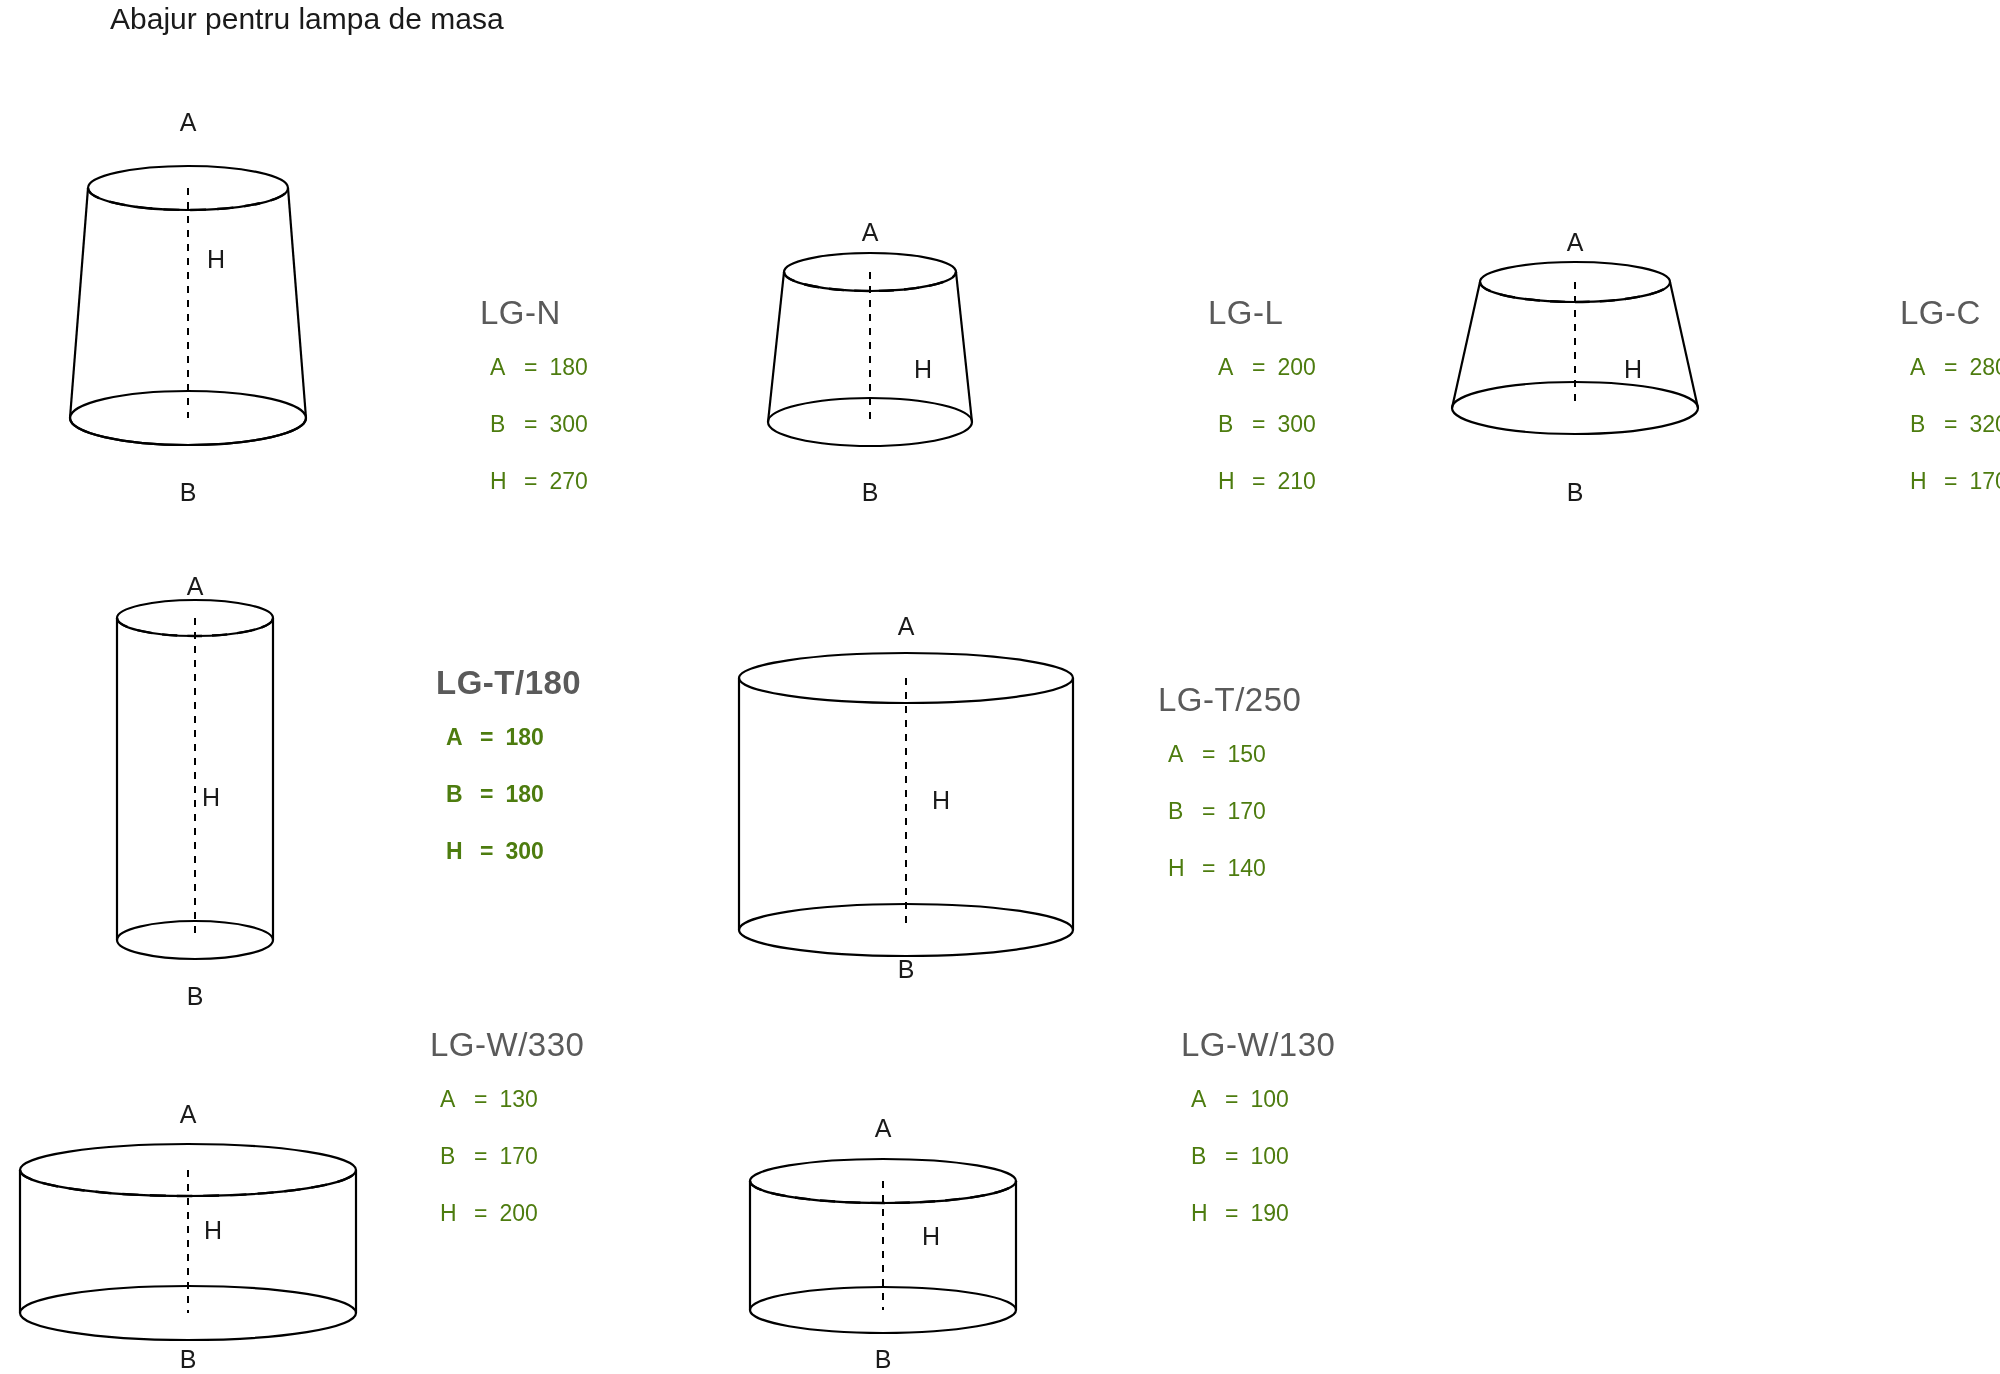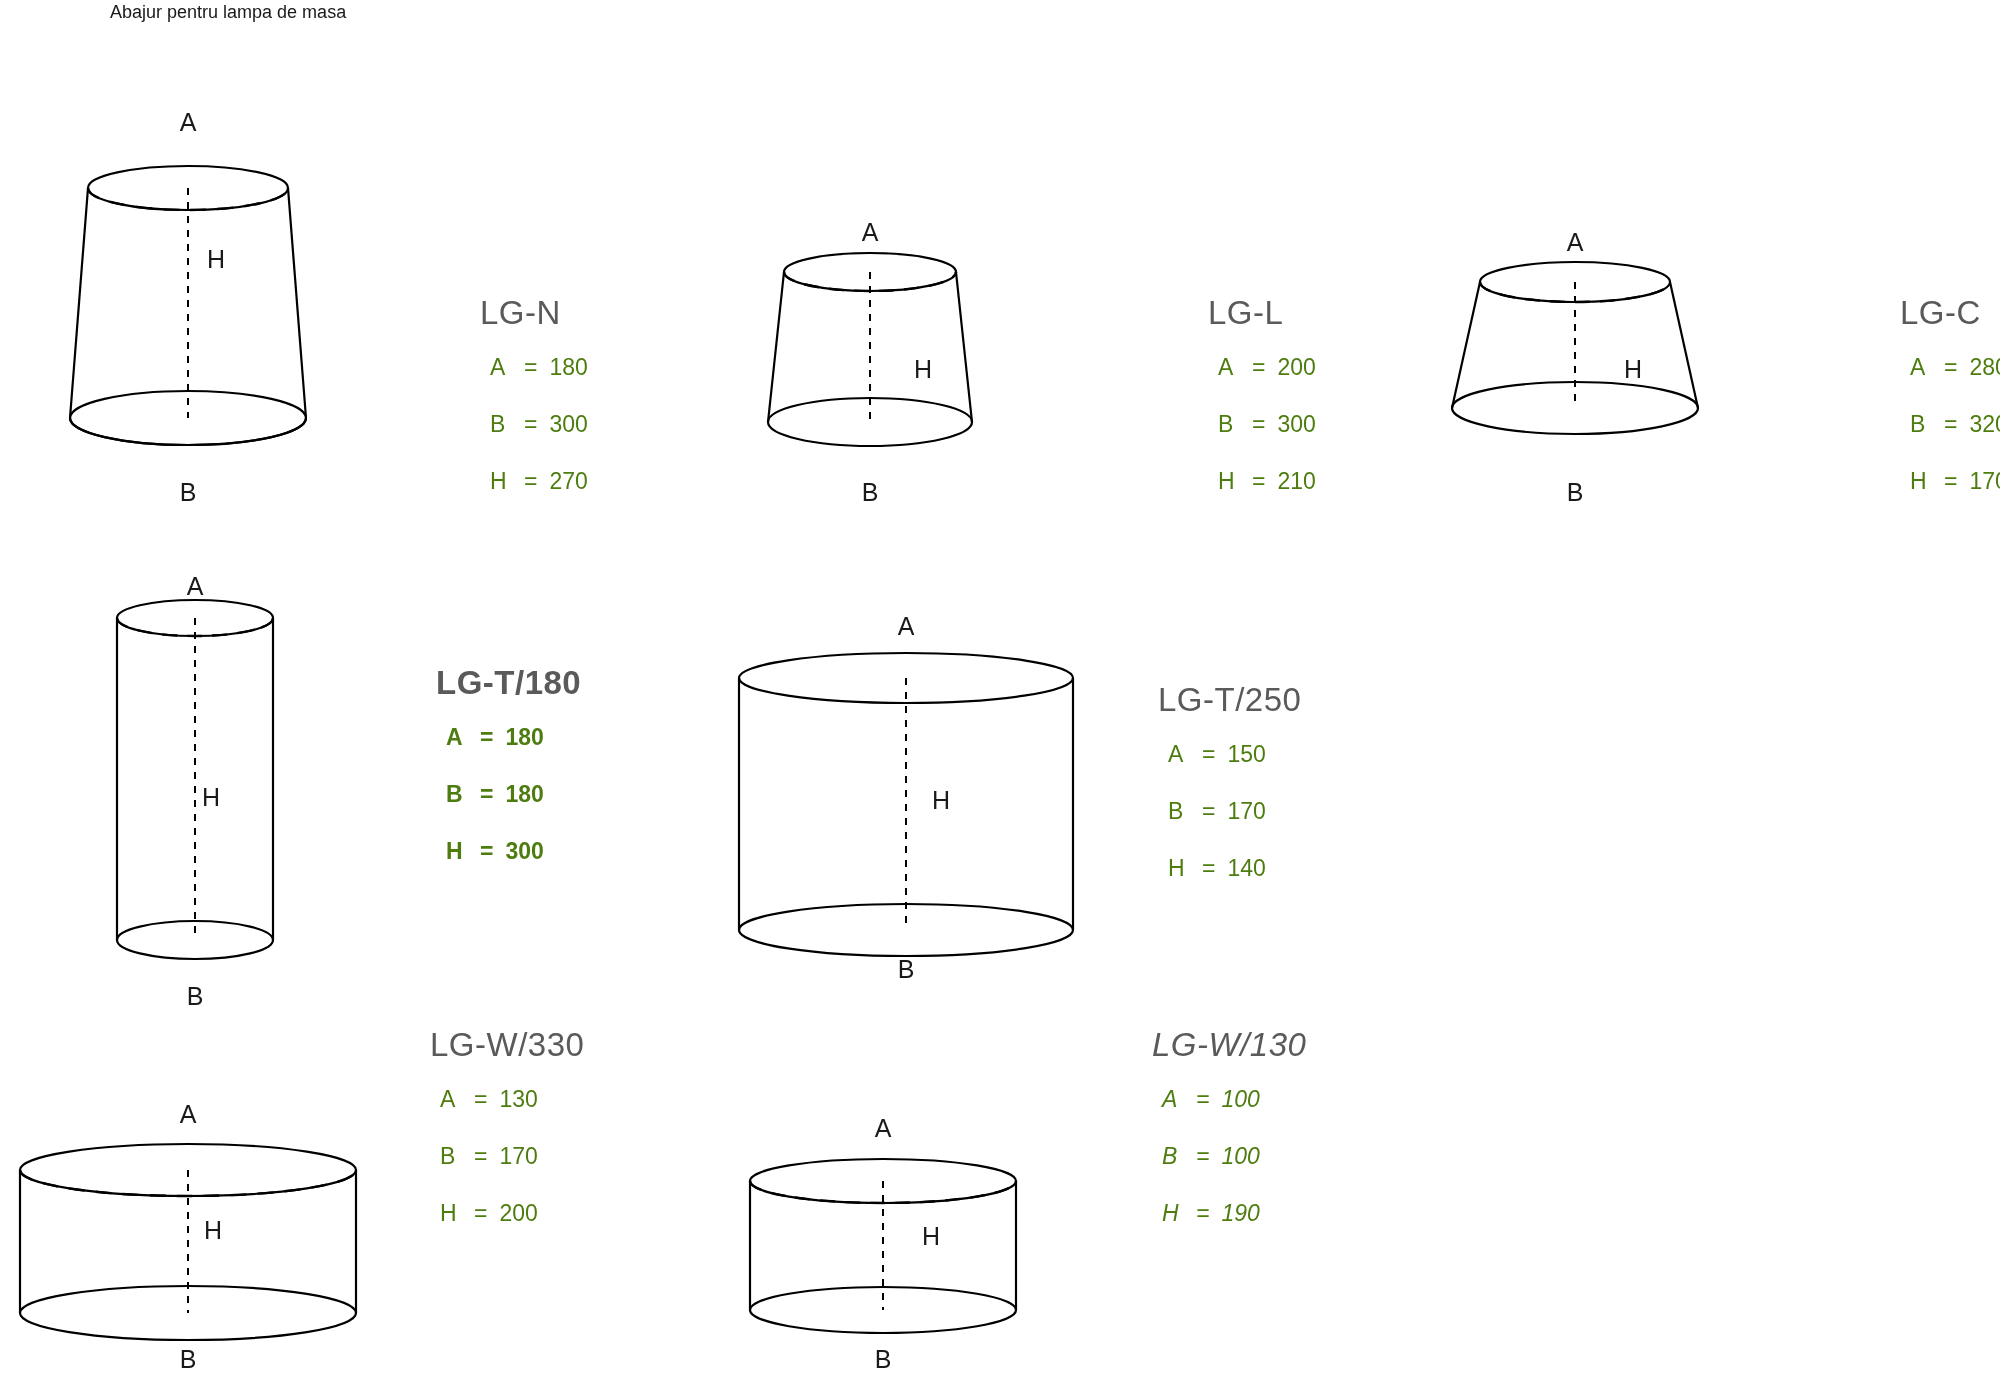--- a/index.html
+++ b/index.html
@@ -12,21 +12,21 @@
     height: 1374px;
     position: relative;
     font-family: "Liberation Sans", sans-serif;
     color: #111111;
     overflow: hidden;
   }
   .page-title {
     position: absolute;
     left: 110px;
     top: 2px;
-    font-size: 18px;
+    font-size: 30px;
     color: #1a1a1a;
     white-space: nowrap;
   }
   .shade {
     position: absolute;
   }
   .shade svg {
     display: block;
     overflow: visible;
   }
@@ -232,21 +232,21 @@
     <path d="M276 26 L276 155" fill="none" stroke="#000" stroke-width="2.2"></path>
     <ellipse cx="143" cy="155" rx="133" ry="23" fill="none" stroke="#000" stroke-width="2.2"></ellipse>
     <path d="M10 26 A133 22 0 0 0 276 26" fill="none" stroke="#000" stroke-width="2.4" stroke-dasharray="15 10"></path>
     <line x1="143" y1="26" x2="143" y2="155" stroke="#000" stroke-width="2" stroke-dasharray="7 7"></line>
   </svg>
 </div>
 <div class="lbl" style="left:870px; top:1114px; width:26px;">A</div>
 <div class="lbl" style="left:918px; top:1222px; width:26px;">H</div>
 <div class="lbl" style="left:870px; top:1345px; width:26px;">B</div>
 
-<div class="spec" style="left:1152px; top:1000px;font-style:italic;">
+<div class="spec" style="left:1181px; top:1000px;">
   <div class="spec-name">LG-W/130</div>
   <div class="spec-row">
     <span class="k">A</span><span class="eq">=</span><span>100</span>
   </div>
   <div class="spec-row">
     <span class="k">B</span><span class="eq">=</span><span>100</span>
   </div>
   <div class="spec-row">
     <span class="k">H</span><span class="eq">=</span><span>190</span>
   </div>

